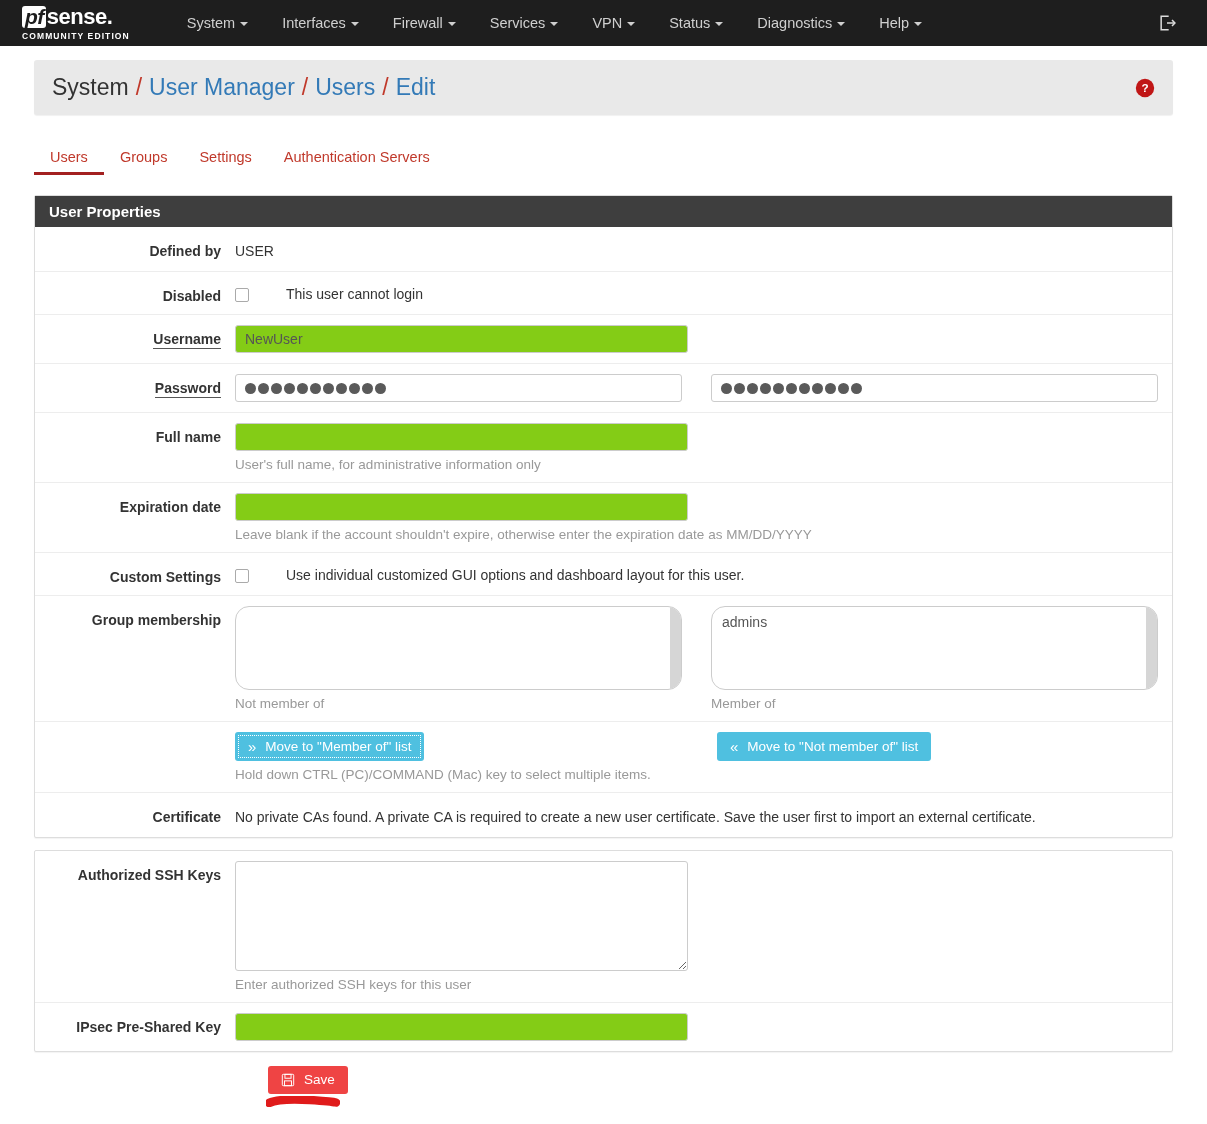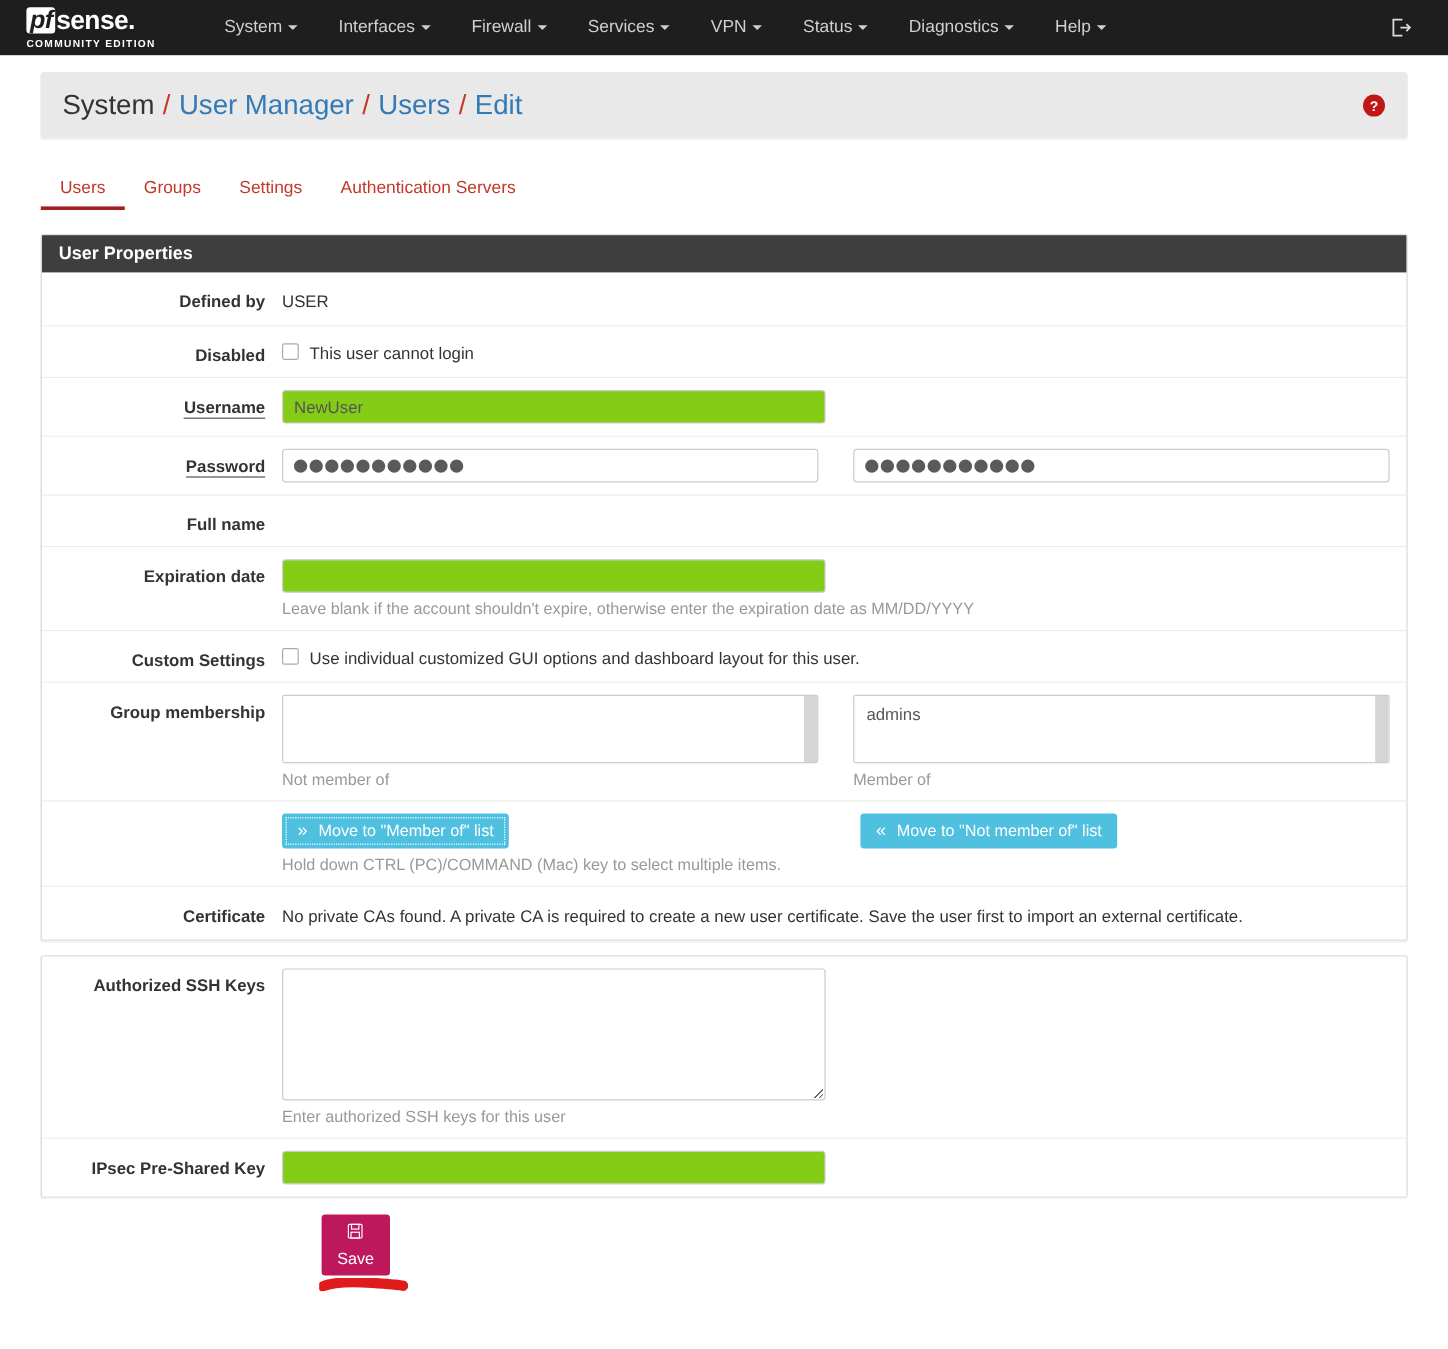--- a/index.html
+++ b/index.html
@@ -195,38 +195,38 @@
     font-size: 13px;
   }
   .dot {
     width: 11px; height: 11px;
     background: #5a5a5a;
     border-radius: 50%;
     display: inline-block;
     margin-right: 2px;
   }
 
-  .chk-line { display: flex; align-items: flex-start; padding-top: 4px; }
+  .chk-line { display: flex; align-items: flex-end; padding-top: 4px; gap: 28px; }
   .chk {
     width: 14px; height: 14px;
     border: 1px solid #aaa;
     border-radius: 2px;
     background: #fff;
     margin-right: 9px;
     flex: 0 0 auto;
     cursor: pointer;
   }
   .chk-label { font-size: 14px; color: #333; cursor: pointer; }
 
   .dual-row { display: flex; gap: 29px; }
   .dual-col { width: 453px; }
   .listbox {
-    height: 57px;
+    height: 84px;
     border: 1px solid #ccc;
-    border-radius: 2px;
+    border-radius: 14px;
     background: #fff;
     padding: 5px 16px 0 0;
     position: relative;
     overflow: hidden;
   }
   .listbox .opt {
     padding: 2px 10px;
     font-size: 14px;
     color: #555;
     cursor: pointer;
@@ -245,21 +245,21 @@
     border-radius: 3px;
     font-size: 13.5px;
     padding: 7px 13px;
     cursor: pointer;
     font-family: "Liberation Sans", sans-serif;
     color: #fff;
     line-height: 1;
   }
   .btn-info { background: #4fc0e0; }
   .btn-info.focused { outline: 1px dotted #fff; outline-offset: -4px; }
-  .btn-primary { background: #be185d; flex-direction: column; }
+  .btn-primary { background: #ef4444; }
   .btn-row { display: flex; gap: 0; }
   .btn-left { width: 482px; }
   .chev { font-size: 15px; line-height: 1; }
 
   textarea {
     width: 453px;
     height: 110px;
     border: 1px solid #ccc;
     border-radius: 3px;
     padding: 6px 9px;
@@ -401,20 +401,24 @@
               <span class="dot"></span>
               <span class="dot"></span>
               <span class="dot"></span>
             </div>
         </div>
       </div>
     </div>
 
     <div class="frow">
       <div class="flabel">Full name</div>
+      <div class="fctrl">
+        <input type="text" class="wide" value="" style="">
+        <div class="help-block">User's full name, for administrative information only</div>
+      </div>
     </div>
 
     <div class="frow">
       <div class="flabel">Expiration date</div>
       <div class="fctrl">
         <input type="text" class="wide" value="" style="">
         <div class="help-block">Leave blank if the account shouldn't expire, otherwise enter the expiration date as MM/DD/YYYY</div>
       </div>
     </div>
 

